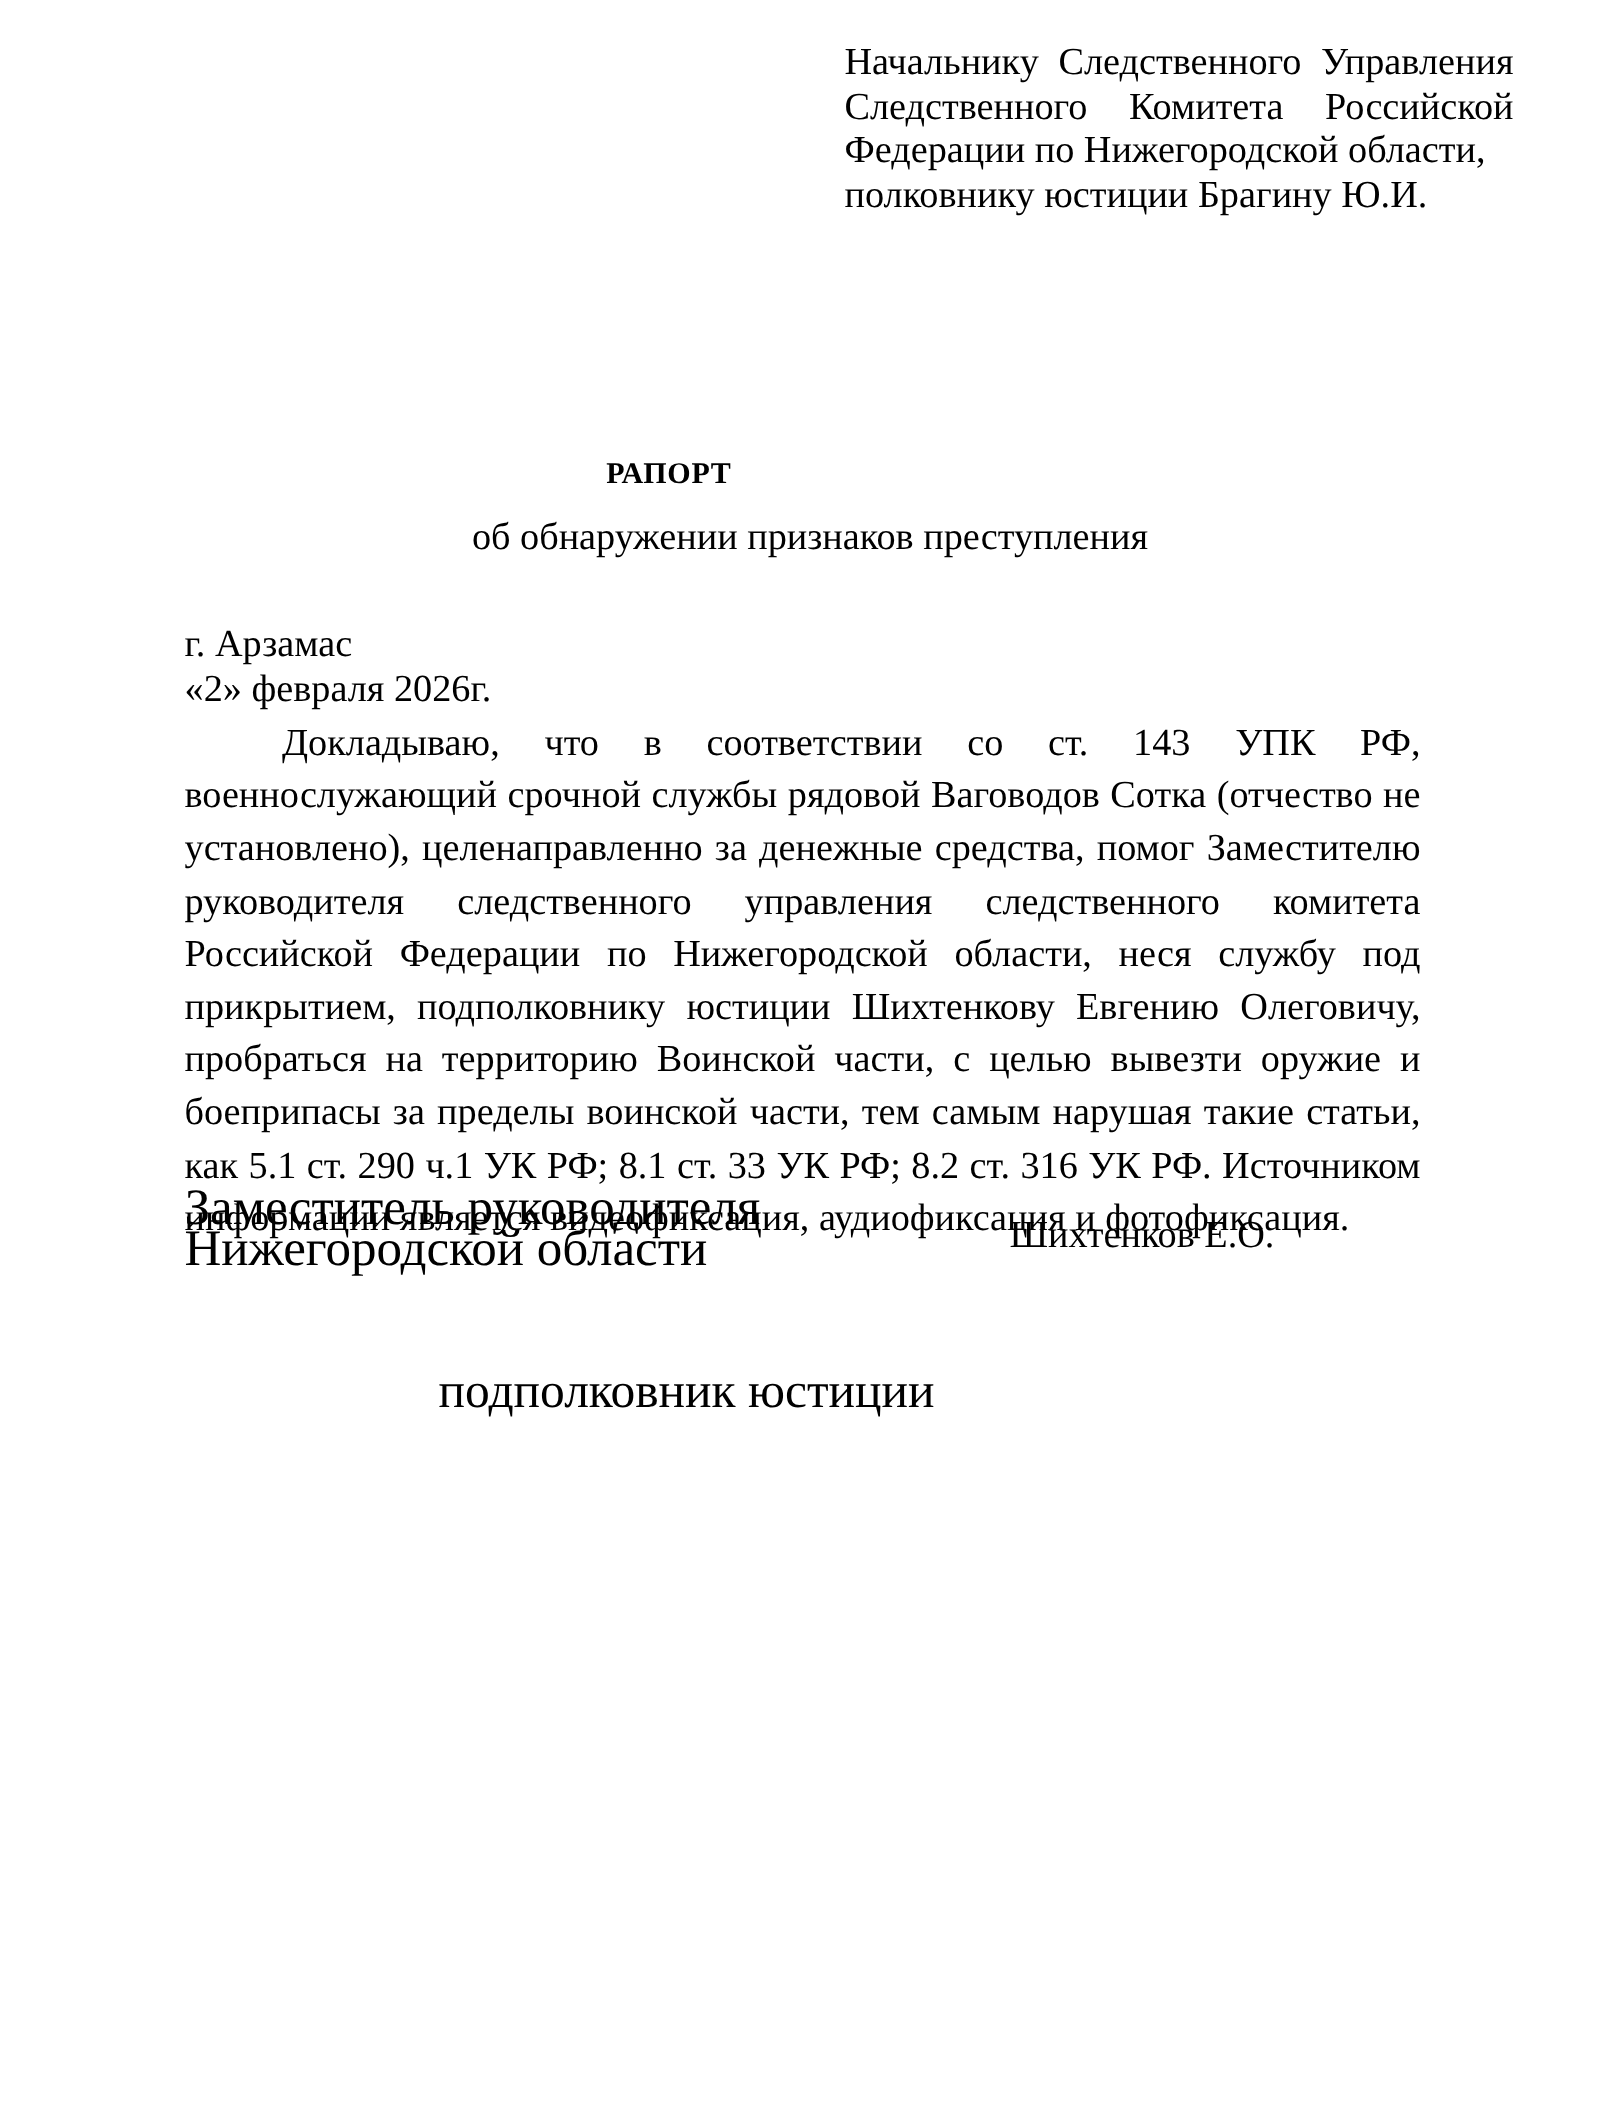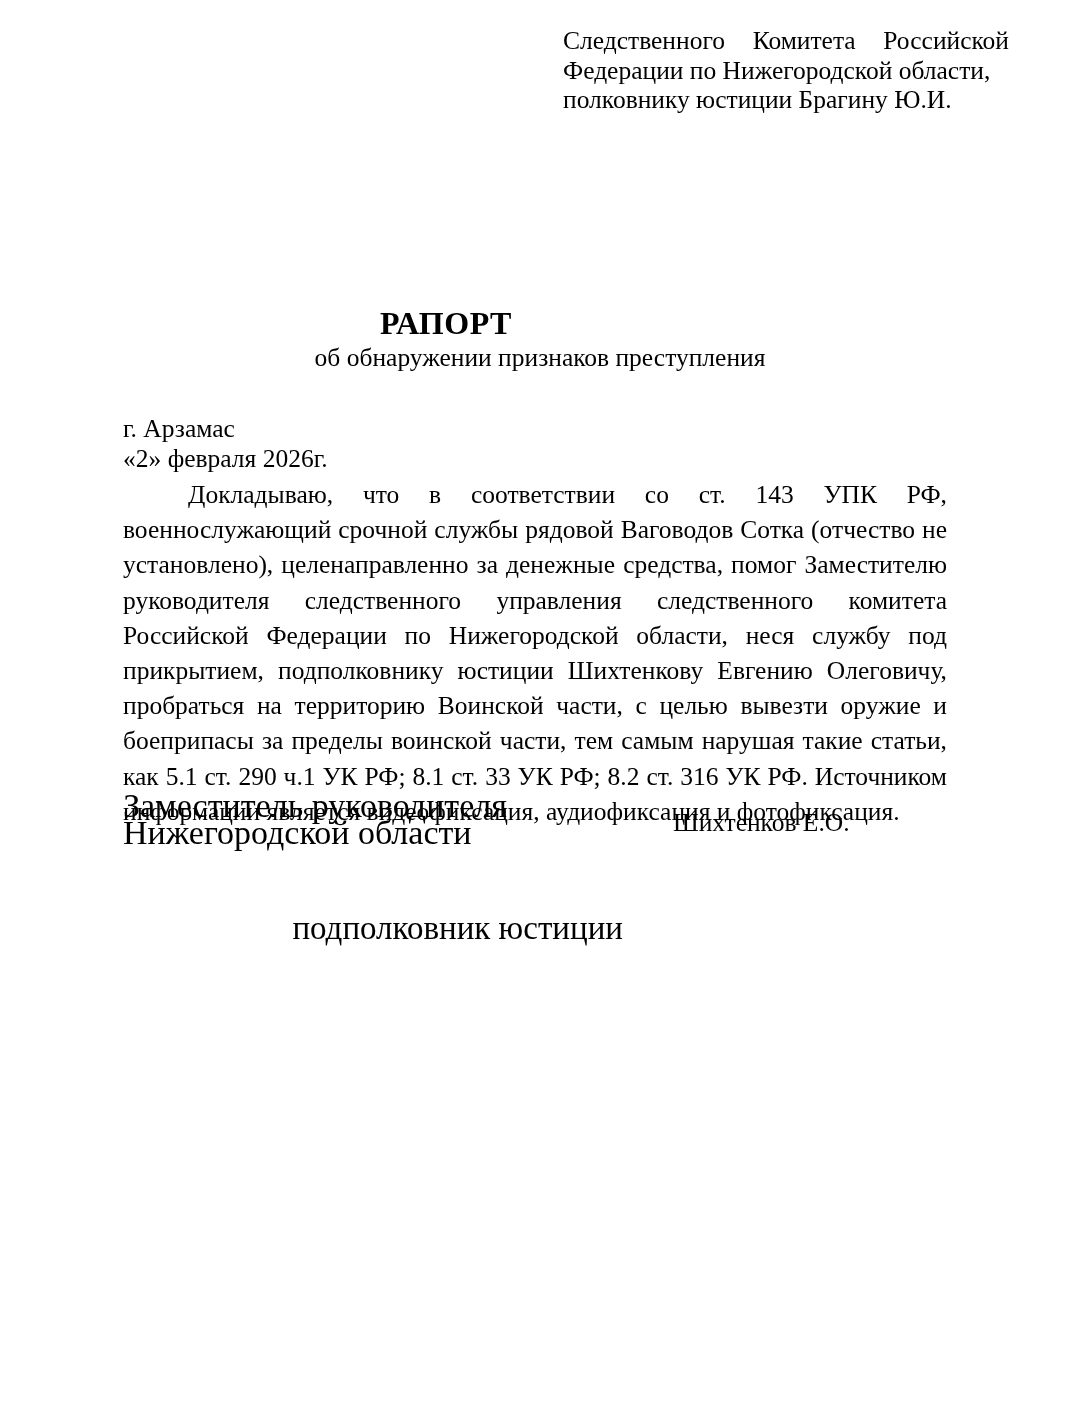--- a/index.html
+++ b/index.html
@@ -45,21 +45,21 @@
     text-align-last: left;
   }
 
   
   .doc-title {
     position: absolute;
     left: 0;
     top: 305px;
     width: 892px;
     text-align: center;
-    font-size: 32px;
+    font-size: 20px;
     font-weight: bold;
     letter-spacing: 0.5px;
   }
   .doc-subtitle {
     position: absolute;
     left: 0;
     top: 343px;
     width: 1080px;
     text-align: center;
     font-size: 25.5px;
@@ -142,20 +142,21 @@
     line-height: 27.2px;
     text-align: right;
   }
 </style>
 </head>
 <body>
 
 <div class="page">
 
   <div class="addressee">
+    <span class="ln">Начальнику Следственного Управления</span>
     <span class="ln">Следственного Комитета Российской</span>
     <span class="ln last">Федерации по Нижегородской области,</span>
     <span class="ln last">полковнику юстиции Брагину Ю.И.</span>
   </div>
 
   <div class="doc-title">РАПОРТ</div>
   <div class="doc-subtitle">об обнаружении признаков преступления</div>
 
   <div class="meta-row">
     <span class="city">г. Арзамас</span>

